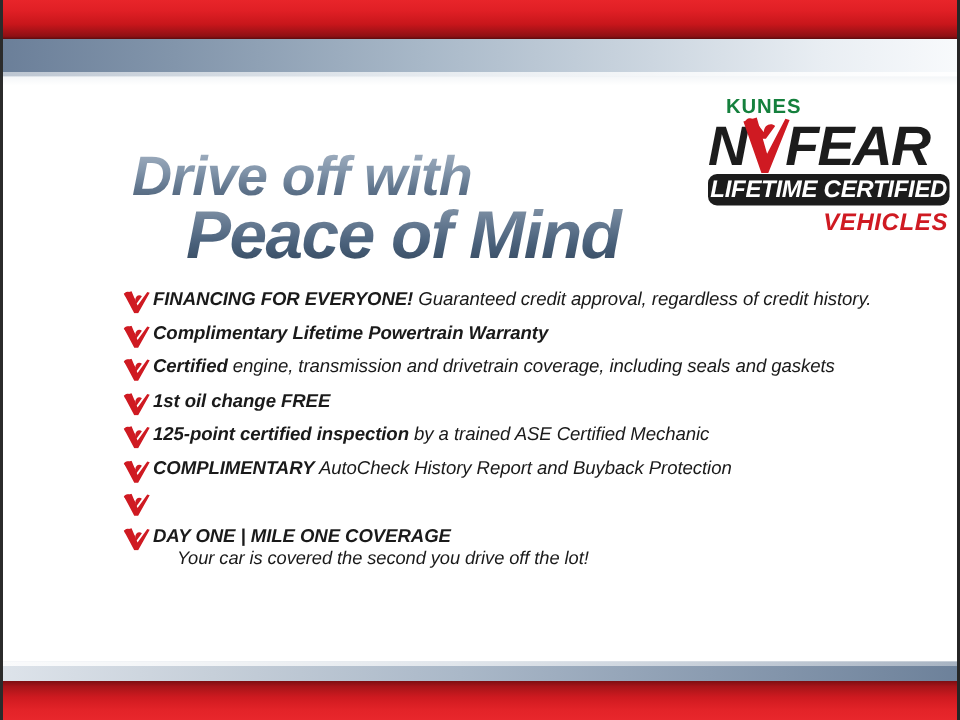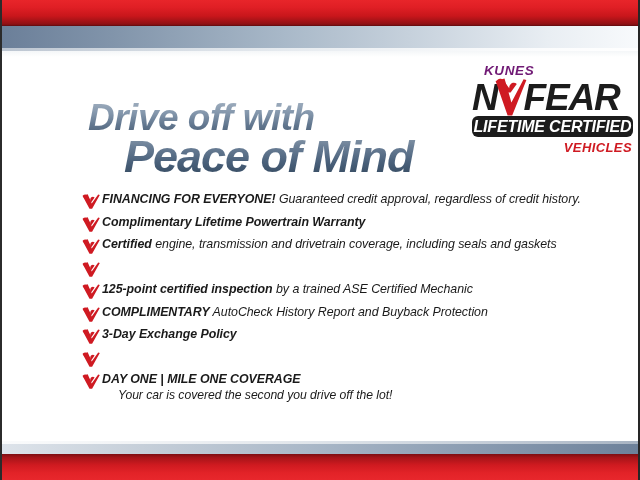--- a/index.html
+++ b/index.html
@@ -136,23 +136,22 @@
     right: 2px;
     width: 168px;
     height: 98px;
   }
   .logo-kunes {
     position: absolute;
     top: 0;
     left: 16px;
     font-size: 13.5px;
     font-weight: 800;
-    font-style: italic;
     letter-spacing: 0.6px;
-    color: #701a75;
+    color: #15803d;
     line-height: 1;
   }
   .logo-nofear {
     position: absolute;
     top: 14px;
     left: 4px;
     display: flex;
     align-items: center;
     height: 38px;
   }
@@ -188,21 +187,21 @@
     font-weight: 800;
     font-style: italic;
     letter-spacing: -0.2px;
     color: #ffffff;
     line-height: 1;
   }
   .logo-vehicles {
     position: absolute;
     top: 77px;
     right: 4px;
-    font-size: 13px;
+    font-size: 16px;
     font-weight: 800;
     font-style: italic;
     letter-spacing: 0.4px;
     color: #cf1a22;
     line-height: 1;
   }
 
   
   .benefits {
     position: absolute;
@@ -306,50 +305,41 @@
         <div class="benefit-text"><span class="b">Certified</span><span> engine, transmission and drivetrain coverage, including seals and gaskets</span></div>
       </div>
       <div class="benefit-row">
         <span class="benefit-check">
           <svg width="18" height="15" viewBox="0 0 18 15" aria-hidden="true">
             <path d="M0.9 2.6 C0.9 0.3 3.6 -0.3 5.0 1.4 L8.2 5.9 L8.2 8.4 L6.0 8.4 Z" fill="#cf1a22"></path>
             <path d="M8.2 5.9 C8.2 3.0 11.0 1.9 12.6 3.5 L9.1 8.4 L8.2 8.4 Z" fill="#cf1a22"></path>
             <path d="M0.5 1.7 L5.7 0.2 L9.7 9.6 L16.2 0.6 L17.8 1.1 L10.1 14.8 L7.5 14.8 Z" fill="#cf1a22"></path>
           </svg>
         </span>
+        <div class="benefit-text"><span class="b">1st oil change FREE</span></div>
       </div>
       <div class="benefit-row">
         <span class="benefit-check">
           <svg width="18" height="15" viewBox="0 0 18 15" aria-hidden="true">
             <path d="M0.9 2.6 C0.9 0.3 3.6 -0.3 5.0 1.4 L8.2 5.9 L8.2 8.4 L6.0 8.4 Z" fill="#cf1a22"></path>
             <path d="M8.2 5.9 C8.2 3.0 11.0 1.9 12.6 3.5 L9.1 8.4 L8.2 8.4 Z" fill="#cf1a22"></path>
             <path d="M0.5 1.7 L5.7 0.2 L9.7 9.6 L16.2 0.6 L17.8 1.1 L10.1 14.8 L7.5 14.8 Z" fill="#cf1a22"></path>
           </svg>
         </span>
         <div class="benefit-text"><span class="b">125-point certified inspection</span><span> by a trained ASE Certified Mechanic</span></div>
       </div>
       <div class="benefit-row">
         <span class="benefit-check">
           <svg width="18" height="15" viewBox="0 0 18 15" aria-hidden="true">
             <path d="M0.9 2.6 C0.9 0.3 3.6 -0.3 5.0 1.4 L8.2 5.9 L8.2 8.4 L6.0 8.4 Z" fill="#cf1a22"></path>
             <path d="M8.2 5.9 C8.2 3.0 11.0 1.9 12.6 3.5 L9.1 8.4 L8.2 8.4 Z" fill="#cf1a22"></path>
             <path d="M0.5 1.7 L5.7 0.2 L9.7 9.6 L16.2 0.6 L17.8 1.1 L10.1 14.8 L7.5 14.8 Z" fill="#cf1a22"></path>
           </svg>
         </span>
         <div class="benefit-text"><span class="b">COMPLIMENTARY</span><span> AutoCheck History Report and Buyback Protection</span></div>
-      </div>
-      <div class="benefit-row">
-        <span class="benefit-check">
-          <svg width="18" height="15" viewBox="0 0 18 15" aria-hidden="true">
-            <path d="M0.9 2.6 C0.9 0.3 3.6 -0.3 5.0 1.4 L8.2 5.9 L8.2 8.4 L6.0 8.4 Z" fill="#cf1a22"></path>
-            <path d="M8.2 5.9 C8.2 3.0 11.0 1.9 12.6 3.5 L9.1 8.4 L8.2 8.4 Z" fill="#cf1a22"></path>
-            <path d="M0.5 1.7 L5.7 0.2 L9.7 9.6 L16.2 0.6 L17.8 1.1 L10.1 14.8 L7.5 14.8 Z" fill="#cf1a22"></path>
-          </svg>
-        </span>
-        <div class="benefit-text"><span class="b">3-Day Exchange Policy</span></div>
       </div>
       <div class="benefit-row">
         <span class="benefit-check">
           <svg width="18" height="15" viewBox="0 0 18 15" aria-hidden="true">
             <path d="M0.9 2.6 C0.9 0.3 3.6 -0.3 5.0 1.4 L8.2 5.9 L8.2 8.4 L6.0 8.4 Z" fill="#cf1a22"></path>
             <path d="M8.2 5.9 C8.2 3.0 11.0 1.9 12.6 3.5 L9.1 8.4 L8.2 8.4 Z" fill="#cf1a22"></path>
             <path d="M0.5 1.7 L5.7 0.2 L9.7 9.6 L16.2 0.6 L17.8 1.1 L10.1 14.8 L7.5 14.8 Z" fill="#cf1a22"></path>
           </svg>
         </span>
       </div>

